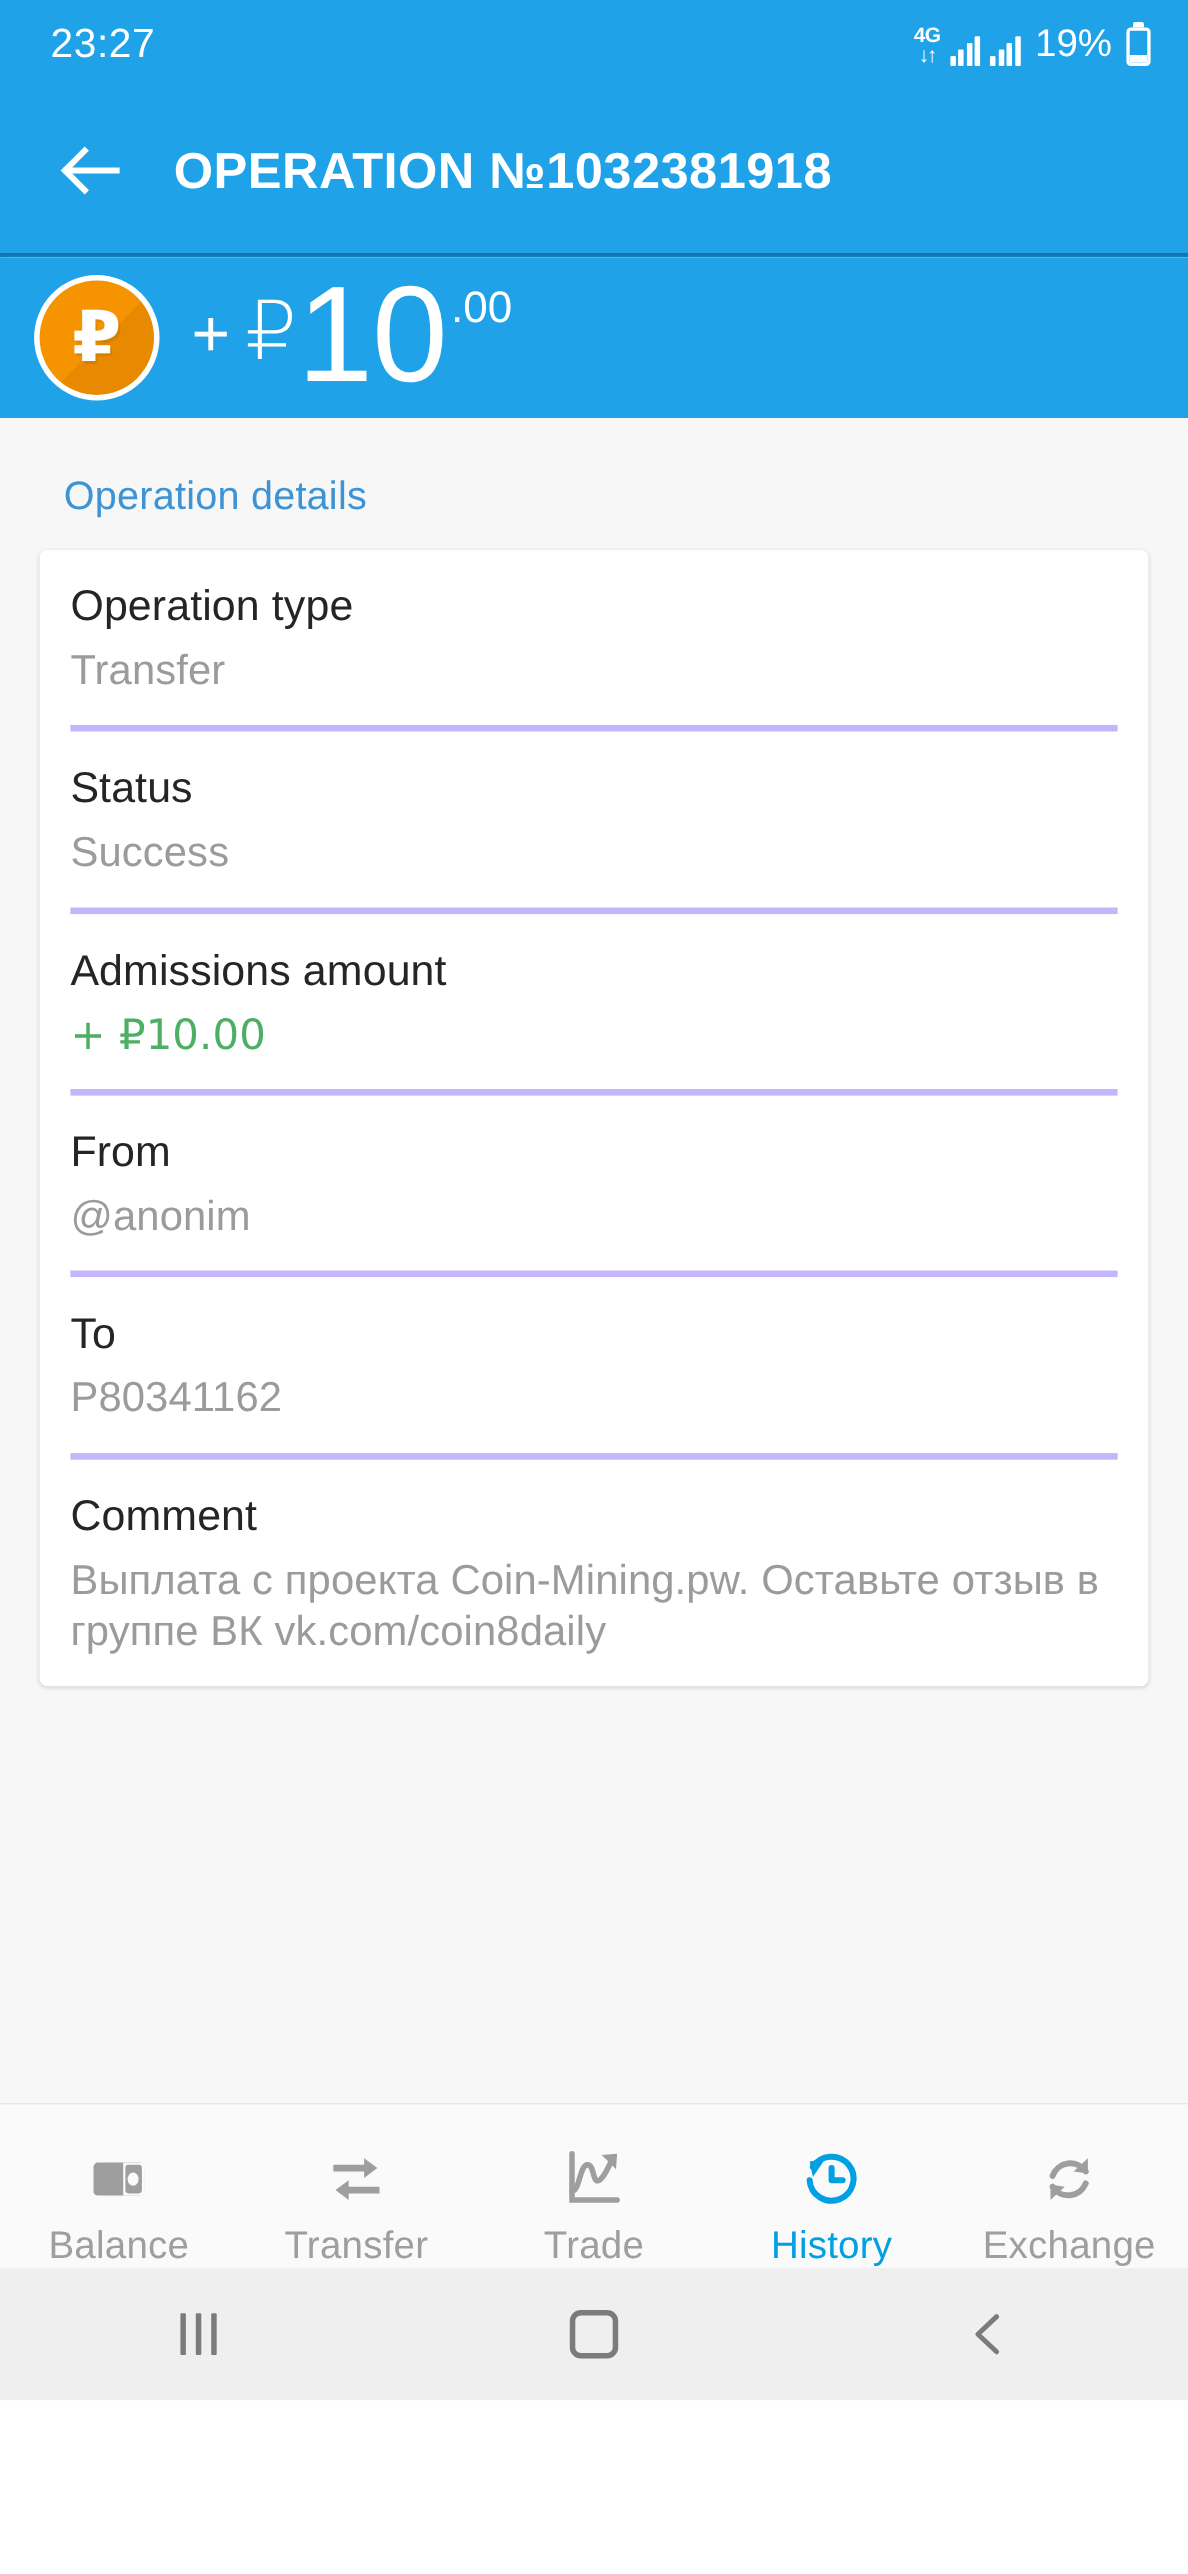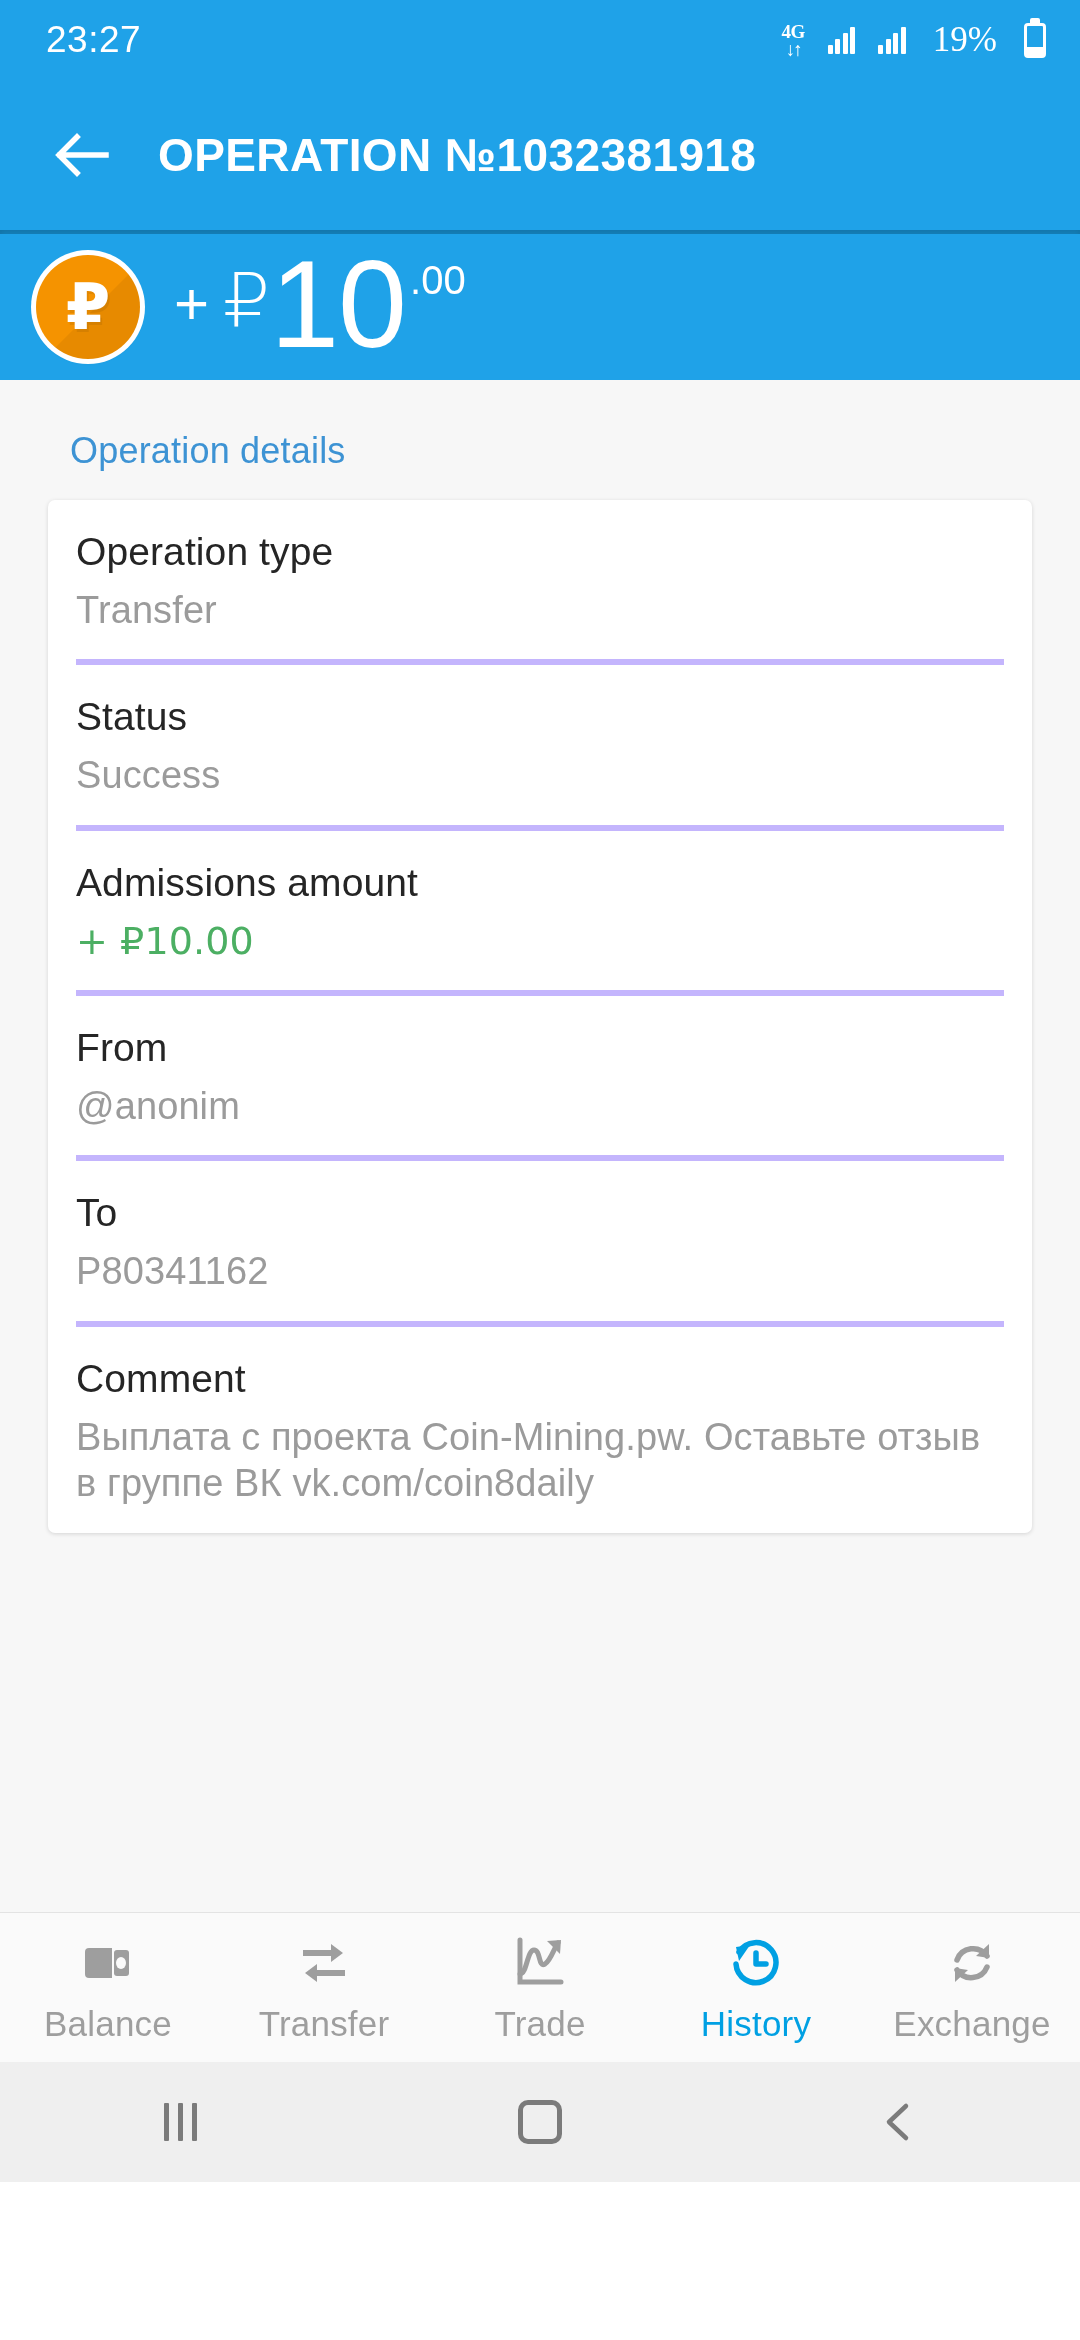--- a/index.html
+++ b/index.html
@@ -12,21 +12,21 @@
   }
   #screen { position:relative; width:1080px; height:2182px; display:flex; flex-direction:column; }
 
   
   .statusbar {
     height:80px; background:#1FA2E8; flex:0 0 80px;
     display:flex; align-items:center; justify-content:space-between;
     padding:0 34px 0 46px; color:#ffffff;
   }
   .sb-time { font-size:37px; letter-spacing:0.5px; color:#ffffff; font-weight:400; }
-  .sb-right { display:flex; align-items:center; gap:23px;font-family:Liberation Serif, serif; }
+  .sb-right { display:flex; align-items:flex-end; gap:9px; }
   .net-4g { display:flex; flex-direction:column; align-items:center; line-height:1; }
   .net-4g .g { font-size:19px; font-weight:700; letter-spacing:-0.5px; }
   .net-4g .ar { font-size:19px; font-weight:700; letter-spacing:-2px; margin-top:-1px; }
   .bars { display:flex; align-items:flex-end; gap:2.5px; height:27px; }
   .bars i { display:block; width:5px; background:#ffffff; border-radius:1px; }
   .bars i:nth-child(1){height:9px}
   .bars i:nth-child(2){height:15px}
   .bars i:nth-child(3){height:21px}
   .bars i:nth-child(4){height:27px}
   .sb-batt-text { font-size:35px; margin-left:4px; }
@@ -75,40 +75,40 @@
   .amount-text {
     display:flex; align-items:flex-start; margin-left:34px; line-height:1;
   }
   .amt-plus { font-size:60px; font-weight:300; margin-top:26px; }
   .amt-cur  { font-size:74px; font-weight:300; margin-top:16px; margin-left:14px;
               font-family:"DejaVu Sans", sans-serif; }
   .amt-int  { font-size:124px; font-weight:300; letter-spacing:-1px; margin-top:-6px; }
   .amt-dec  { font-size:40px; font-weight:300; margin-top:12px; margin-left:4px; }
 
   
-  .body-area { flex:1 1 auto; background:#F7F7F7; padding:0 48px; overflow:hidden; }
+  .body-area { flex:1 1 auto; background:#F7F7F7; padding:0 36px; overflow:hidden; }
   .section-title {
     color:#3D93D4; font-size:36px; padding:50px 0 28px 22px; letter-spacing:0.2px;
   }
   .card {
     background:#ffffff; border-radius:7px; box-shadow:0 1px 4px rgba(0,0,0,.14);
     padding:0 28px;
   }
   .row { padding:30px 0 26px 0; position:relative; }
   .row + .row { border-top:6px solid #c4b5fd; }
   .row-label { font-size:39px; color:#252525; font-weight:400; letter-spacing:0.1px; }
   .row-value { font-size:38px; color:#9b9b9b; margin-top:13px; letter-spacing:0.1px;
                line-height:1.22; }
   .row-value.green { color:#4CAF63; font-family:"DejaVu Sans", sans-serif; }
   .row-value.wrap { white-space:normal; }
 
   
   .bottomnav {
     flex:0 0 150px; background:#FAFAFA; border-top:1px solid #e3e3e3;
-    display:flex; align-items:center;
+    display:flex; align-items:flex-end;
   }
   .nav-item {
     flex:1 1 0; display:flex; flex-direction:column; align-items:center;
     justify-content:center; gap:10px; color:#9e9e9e;
   }
   .nav-item.active { color:#00A0E3; }
   .nav-icon { height:62px; display:flex; align-items:center; justify-content:center; }
   .nav-label { font-size:35px; letter-spacing:0.2px; }
 
   

